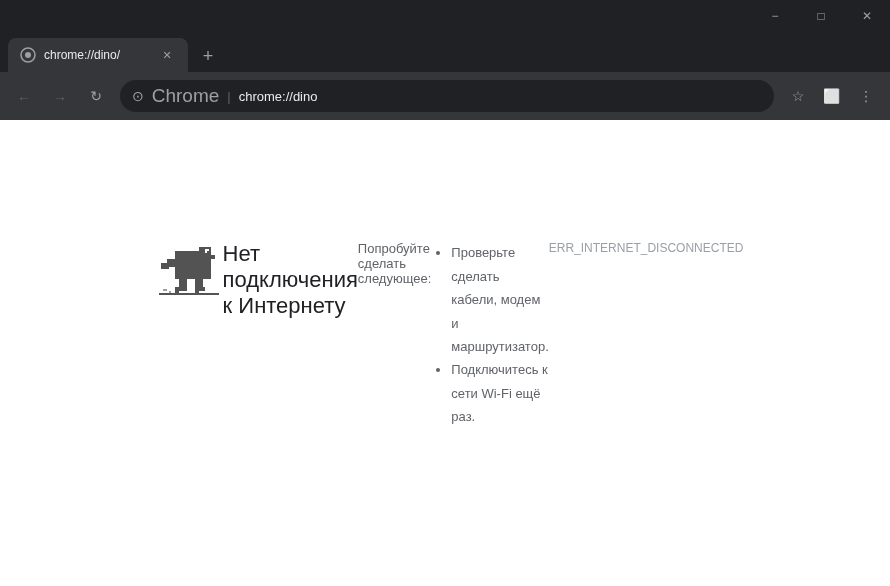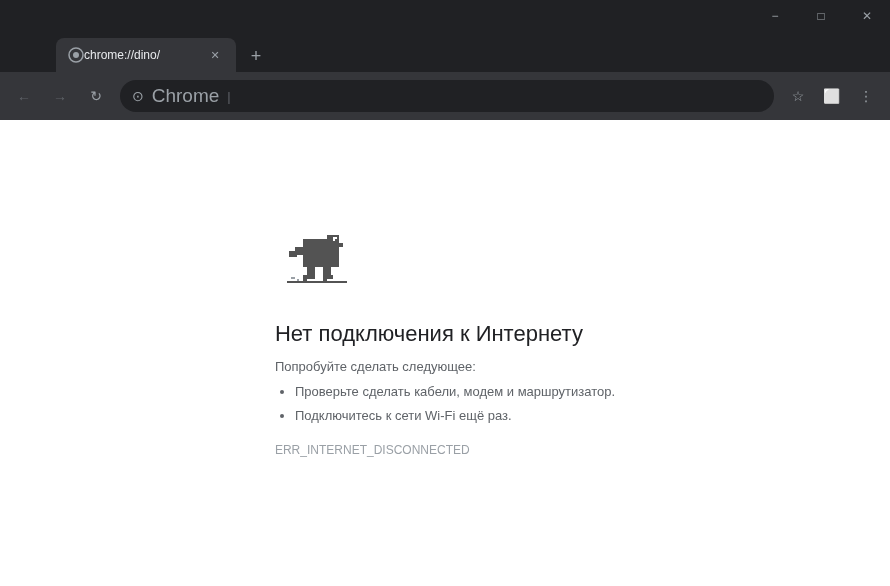--- a/index.html
+++ b/index.html
@@ -40,22 +40,22 @@
     }
     .tab {
       background: #35363a;
       border-radius: 8px 8px 0 0;
       height: 34px;
       display: flex;
       align-items: center;
       padding: 16px 12px;
       min-width: 180px;
       max-width: 240px;
+      gap: 8px;
       position: relative;
-      margin-left: 48px;
     }
     .tab-favicon {
       width: 16px;
       height: 16px;
       display: flex;
       align-items: center;
       justify-content: center;
     }
     .tab-favicon svg { width: 16px; height: 16px; }
     .tab-title {
@@ -154,21 +154,21 @@
     .page-content {
       background: #ffffff;
       height: calc(586px - 32px - 40px - 48px);
       display: flex;
       align-items: center;
       justify-content: center;
       overflow: hidden;
     }
     .error-container {
       display: flex;
-      flex-direction: column;
+      flex-direction: row;
       align-items: flex-start;
       justify-content: center;
       padding: 20px;
       max-width: 500px;
       margin-top: -20px;
     }
     .dino-icon {
       margin-bottom: 16px;
       margin-left: 4px;
     }
@@ -236,20 +236,21 @@
   <div class="nav-btn disabled">
     <span>→</span>
   </div>
   <div class="nav-btn">
     <span>↻</span>
   </div>
   <div class="omnibox">
     <span class="omnibox-security">⊙</span>
     <span class="omnibox-chrome">Chrome</span>
     <span class="omnibox-separator">|</span>
+    <span class="omnibox-url">chrome://dino</span>
   </div>
   <div class="nav-right-btns">
     <div class="nav-btn">
       <span>☆</span>
     </div>
     <div class="nav-btn">
       <span>⬜</span>
     </div>
     <div class="nav-btn">
       <span>⋮</span>

